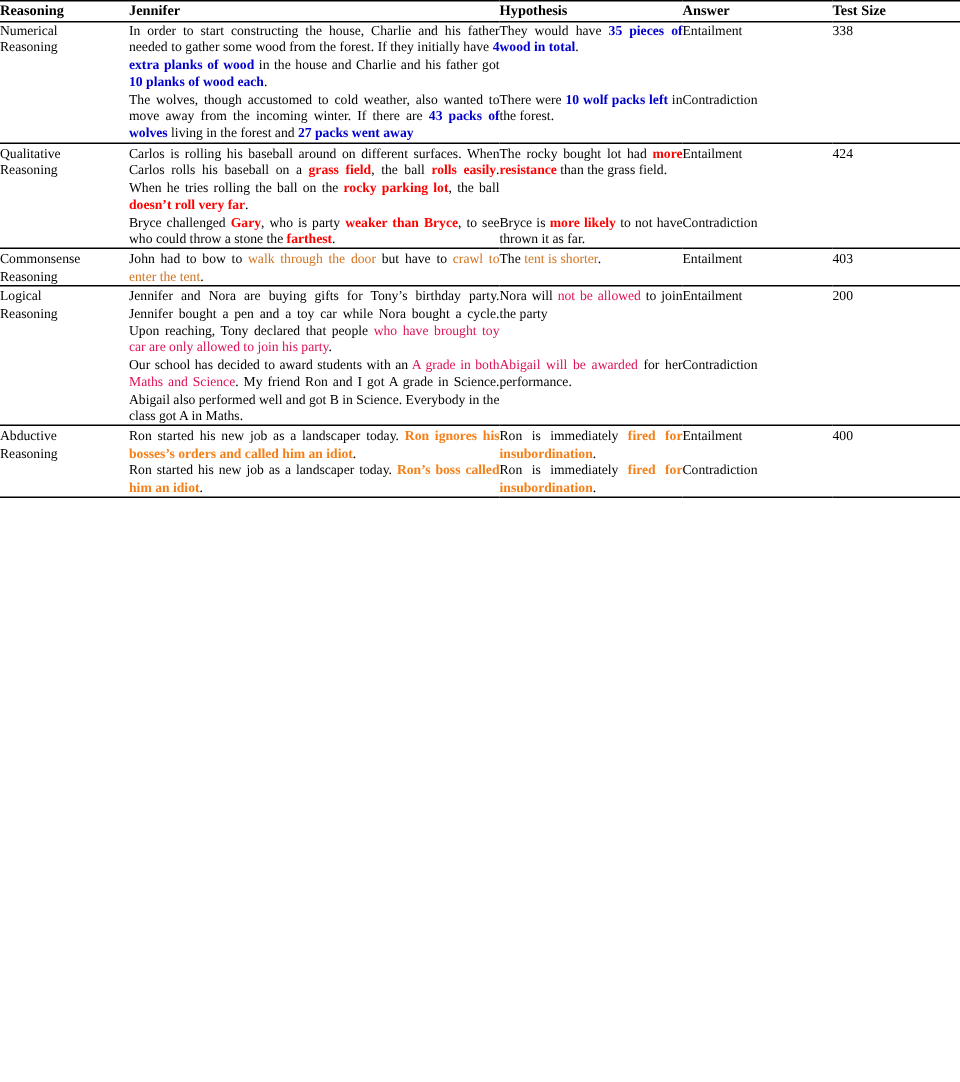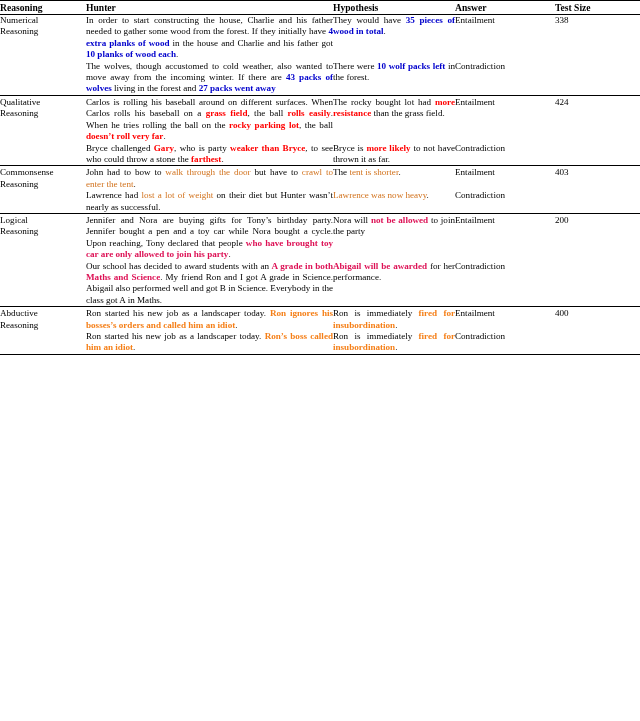--- a/index.html
+++ b/index.html
@@ -66,21 +66,21 @@
   td.hyp-cell { padding-right: 10px; }
   td.ans-cell, td.size-cell { white-space: nowrap; }
 
   .first-in-group { padding-top: 5px; }
   .second-in-group { padding-top: 11px; }
 
   
   .hl-blue    { color: #0000CC; font-weight: bold; }
   .hl-red     { color: #FF0000; font-weight: bold; }
   .hl-orange-b{ color: #D2731E; font-weight: normal; }
-  .hl-crimson { color: #DD1155; font-weight: bold; }
+  .hl-crimson { color: #DD1155; font-weight: normal; }
   .hl-amber   { color: #F57F17; font-weight: bold; }
 </style>
 </head>
 <body>
 
 <div id="sheet">
   <table class="tbl">
     <colgroup>
       <col class="c-reasoning">
       <col class="c-premise">
@@ -91,21 +91,21 @@
     <thead>
       <tr class="rule-top">
         <td style="height:1px"></td>
           <td></td>
           <td></td>
           <td></td>
           <td></td>
       </tr>
       <tr class="header-row">
         <th class="pad-l">Reasoning</th>
-        <th>Hunter</th>
+        <th>Jennifer</th>
         <th>Hypothesis</th>
         <th>Answer</th>
         <th>Test Size</th>
       </tr>
     </thead>
     <tbody id="tbody">
         <tr>
           <td class="cell c-reasoning-cell first-in-group">
             <div>Numerical</div>
             <div>Reasoning</div>
@@ -156,27 +156,20 @@
         <tr>
           <td class="cell c-reasoning-cell first-in-group">
             <div>Commonsense</div>
             <div>Reasoning</div>
           </td>
           <td class="cell premise-cell first-in-group"><span>John had to bow to </span><span class="hl-orange-b">walk through the door</span><span> but have to </span><span class="hl-orange-b">crawl to enter the tent</span><span>.</span></td>
           <td class="cell hyp-cell first-in-group"><span>The </span><span class="hl-orange-b">tent is shorter</span><span>.</span></td>
           <td class="cell ans-cell first-in-group">Entailment</td>
           <td class="cell size-cell first-in-group">403</td>
         </tr>
-        <tr>
-          <td class="cell c-reasoning-cell second-in-group"></td>
-          <td class="cell premise-cell second-in-group"><span>Lawrence had </span><span class="hl-orange-b">lost a lot of weight</span><span> on their diet but Hunter wasn’t nearly as successful.</span></td>
-          <td class="cell hyp-cell second-in-group"><span class="hl-orange-b">Lawrence was now heavy</span><span>.</span></td>
-          <td class="cell ans-cell second-in-group">Contradiction</td>
-          <td class="cell size-cell second-in-group"></td>
-        </tr>
         <tr class="group-sep">
           <td style="height: 1px;"></td>
           <td style="height: 1px;"></td>
           <td style="height: 1px;"></td>
           <td style="height: 1px;"></td>
           <td style="height: 1px;"></td>
         </tr>
         <tr>
           <td class="cell c-reasoning-cell first-in-group">
             <div>Logical</div>

